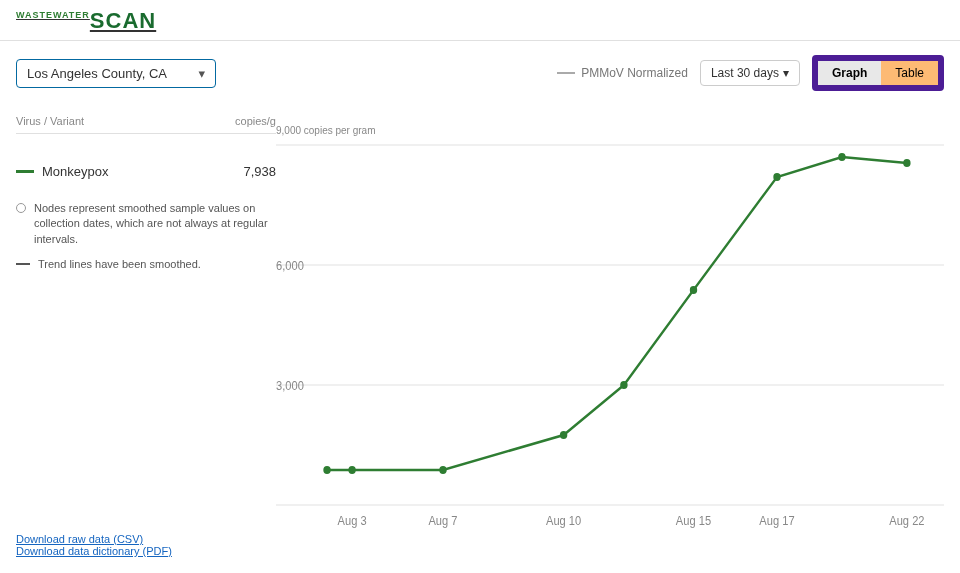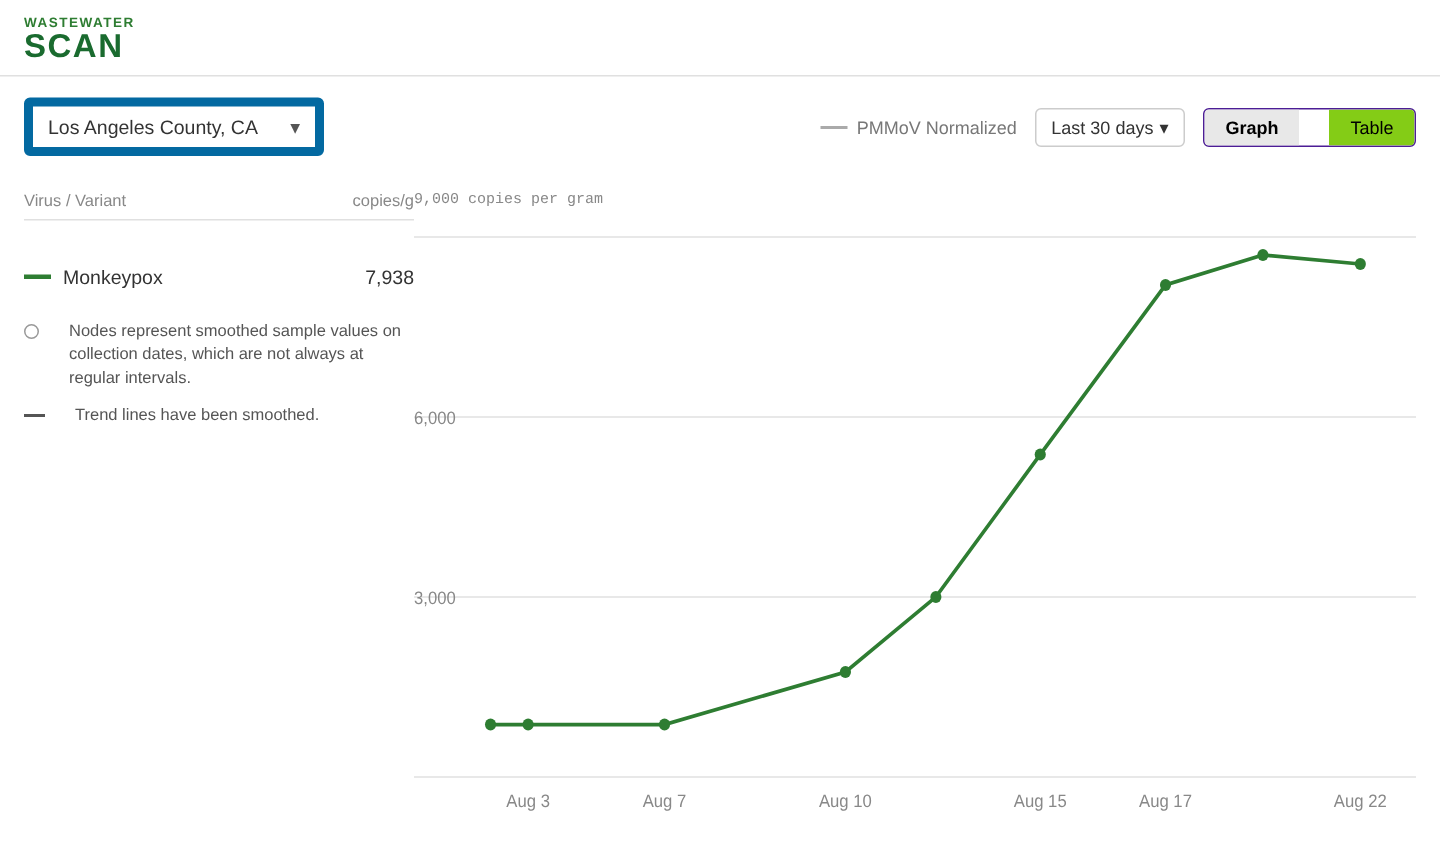--- a/index.html
+++ b/index.html
@@ -1,55 +1,55 @@
 <!DOCTYPE html>
 <html><head>
   <meta charset="utf-8">
   <style>
     * { margin: 0; padding: 0; box-sizing: border-box; }
     body { font-family: Arial, sans-serif; background: #fff; color: #333; width: 960px; height: 573px; overflow: hidden; font-size: 13px; }
 
     .header { padding: 10px 16px 0; border-bottom: 1px solid #e0e0e0; }
-    .logo { display: flex; flex-direction: column; margin-bottom: 8px; }
+    .logo { display: flex; flex-direction: row; margin-bottom: 8px; text-decoration: underline; }
     .logo-top { font-size: 9px; letter-spacing: 1px; color: #2e7d32; font-weight: bold; text-transform: uppercase; }
     .logo-bottom { font-size: 22px; font-weight: bold; color: #1a6b2f; letter-spacing: 1px; line-height: 1; }
 
     .tabs { display: flex; gap: 0; }
     .tab { padding: 6px 14px; font-size: 12px; cursor: pointer; color: #555; border-bottom: 2px solid transparent; }
     .tab.active { color: #333; border-bottom: 2px solid #333; font-weight: 600; }
 
     .toolbar { display: flex; align-items: center; padding: 14px 16px; gap: 12px; }
-    .location-select { display: flex; align-items: center; gap: 6px; border: 6px solid #0369a1; padding: 6px 10px; border-radius: 4px; font-size: 13px; min-width: 200px; cursor: pointer; background: #fff; }
+    .location-select { display: flex; align-items: center; gap: 6px; border: 1px solid #0369a1; padding: 6px 10px; border-radius: 4px; font-size: 13px; min-width: 200px; cursor: pointer; background: #fff; }
     .location-select .chevron { margin-left: auto; color: #555; }
     .spacer { flex: 1; }
     .legend-item { display: flex; align-items: center; gap: 6px; font-size: 12px; color: #777; }
     .legend-dash { width: 18px; height: 2px; background: #aaa; display: inline-block; }
     .time-select { display: flex; align-items: center; gap: 4px; border: 1px solid #ccc; padding: 5px 10px; border-radius: 4px; font-size: 12px; cursor: pointer; background: #fff; }
-    .view-btns { display: flex; border: 1px solid #4c1d95; border-radius: 4px; overflow: hidden; gap: 20px; }
-    .view-btn { padding: 5px 14px; font-size: 12px; cursor: pointer; background: #84cc16; border: none; }
+    .view-btns { display: flex; border: 6px solid #4c1d95; border-radius: 4px; overflow: hidden; }
+    .view-btn { padding: 5px 14px; font-size: 12px; cursor: pointer; background: #fdba74; border: none; }
     .view-btn.active { background: #e8e8e8; font-weight: 600; }
 
     .main { display: flex; padding: 0 16px; height: calc(573px - 110px); }
 
     .left-panel { width: 260px; flex-shrink: 0; padding-top: 10px; }
     .date-label { font-weight: bold; font-size: 13px; margin-bottom: 2px; }
     .virus-header { display: flex; justify-content: space-between; color: #888; font-size: 11px; padding-bottom: 6px; border-bottom: 1px solid #e0e0e0; margin-bottom: 24px; }
     .virus-row { display: flex; align-items: center; gap: 8px; padding: 6px 0; }
     .virus-name { display: flex; align-items: center; gap: 8px; font-size: 13px; }
     .virus-dash { width: 18px; height: 3px; background: #2e7d32; display: inline-block; }
     .virus-value { margin-left: auto; font-size: 13px; font-weight: 500; }
 
     .notes { margin-top: 16px; }
-    .note { display: flex; gap: 20px; margin-bottom: 10px; font-size: 11px; color: #555; line-height: 1.4; }
+    .note { display: flex; gap: 8px; margin-bottom: 10px; font-size: 11px; color: #555; line-height: 1.4; }
     .note-bullet { flex-shrink: 0; width: 10px; height: 10px; border-radius: 50%; border: 1px solid #999; margin-top: 2px; }
     .note-dash { flex-shrink: 0; width: 14px; height: 2px; background: #555; margin-top: 6px; }
     .download-link { font-size: 11px; color: #1565c0; text-decoration: underline; cursor: pointer; }
 
     .chart-area { flex: 1; position: relative; padding-top: 10px; }
-    .y-label { font-size: 10px; color: #888; position: absolute; top: 10px; left: 0; font-family: Liberation Mono, monospace; }
+    .y-label { font-size: 10px; color: #888; position: absolute; top: 20px; left: 0; }
 
     svg.chart { width: 100%; height: 420px; display: block; }
   </style>
 </head>
 <body>
 
 <div class="header">
   <div class="logo">
     <span class="logo-top">WASTEWATER</span>
     <span class="logo-bottom">SCAN</span>
@@ -94,20 +94,24 @@
       <div class="note">
         <span class="note-bullet"></span>
         <span>Nodes represent smoothed sample values on collection dates, which are not always at regular intervals.</span>
       </div>
       <div class="note">
         <span class="note-dash"></span>
         <span>Trend lines have been smoothed.</span>
       </div>
     </div>
 
+    <div style="position:absolute; bottom:16px; left:16px;">
+      <div class="download-link">Download raw data (CSV)</div>
+      <div class="download-link">Download data dictionary (PDF)</div>
+    </div>
   </div>
 
   <div class="chart-area">
     <span class="y-label">9,000 copies per gram</span>
     <svg class="chart" viewBox="0 0 720 420" preserveAspectRatio="none">
 
       <line x1="0" y1="30" x2="720" y2="30" stroke="#e0e0e0" stroke-width="1"></line>
       <line x1="0" y1="150" x2="720" y2="150" stroke="#e0e0e0" stroke-width="1"></line>
       <line x1="0" y1="270" x2="720" y2="270" stroke="#e0e0e0" stroke-width="1"></line>
       <line x1="0" y1="390" x2="720" y2="390" stroke="#e0e0e0" stroke-width="1"></line>

